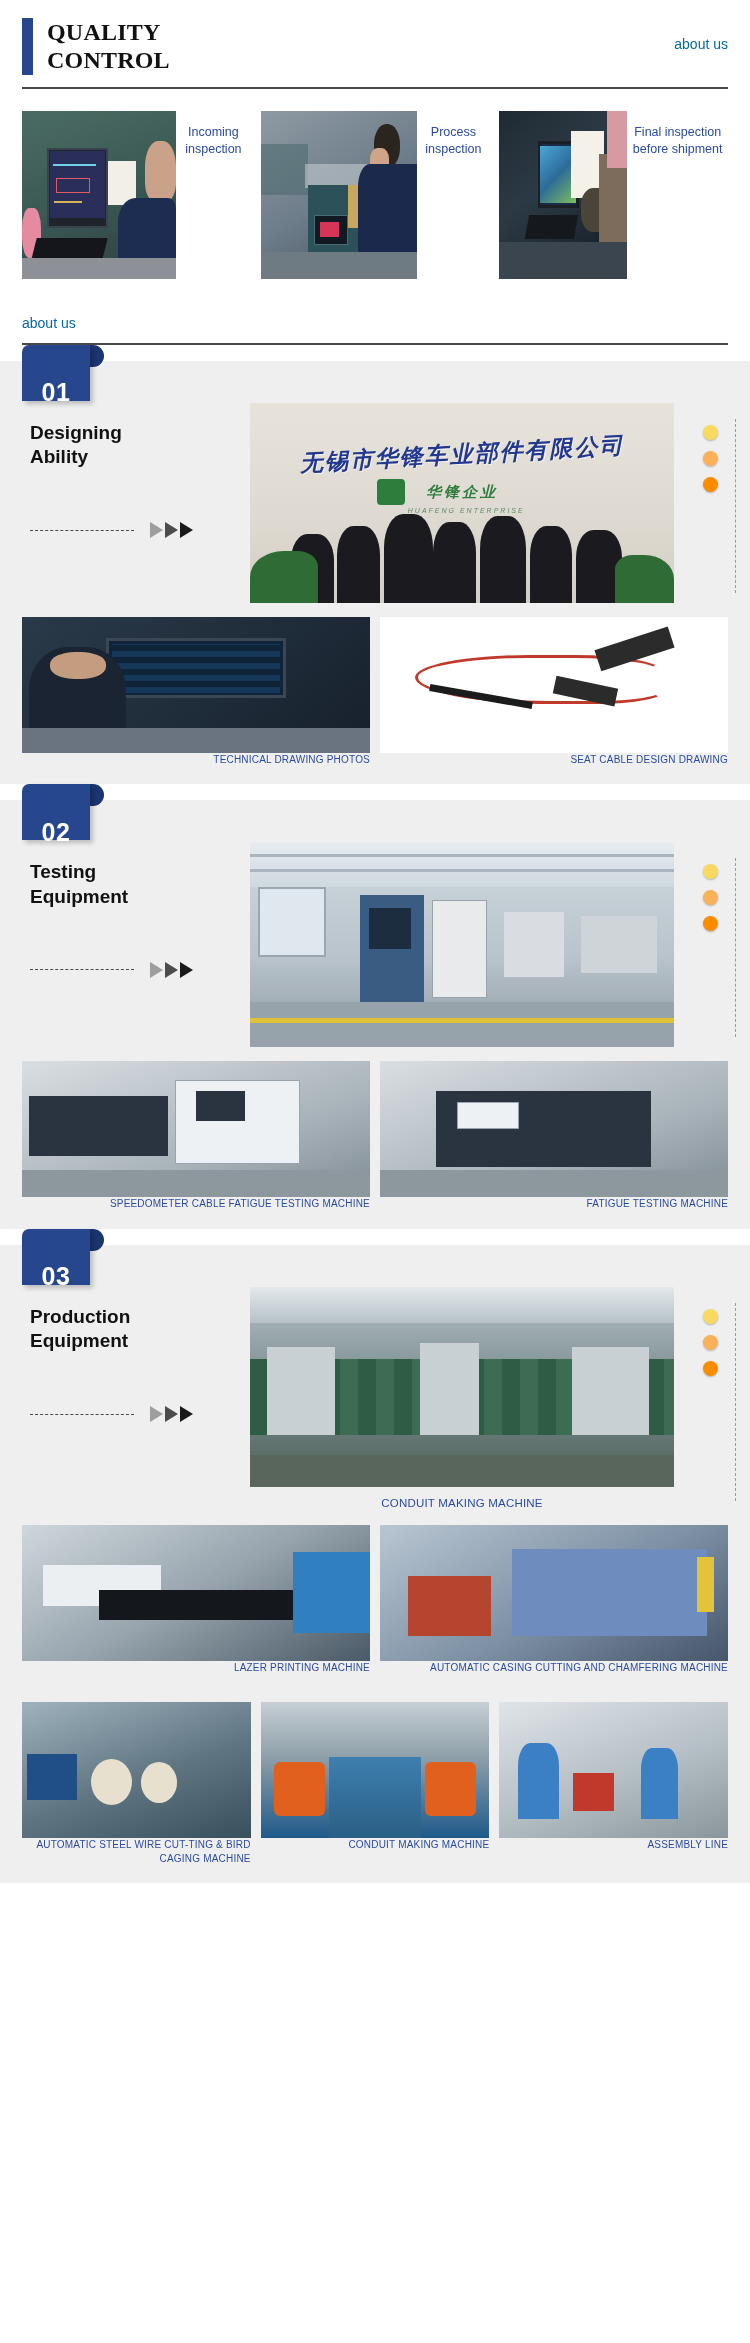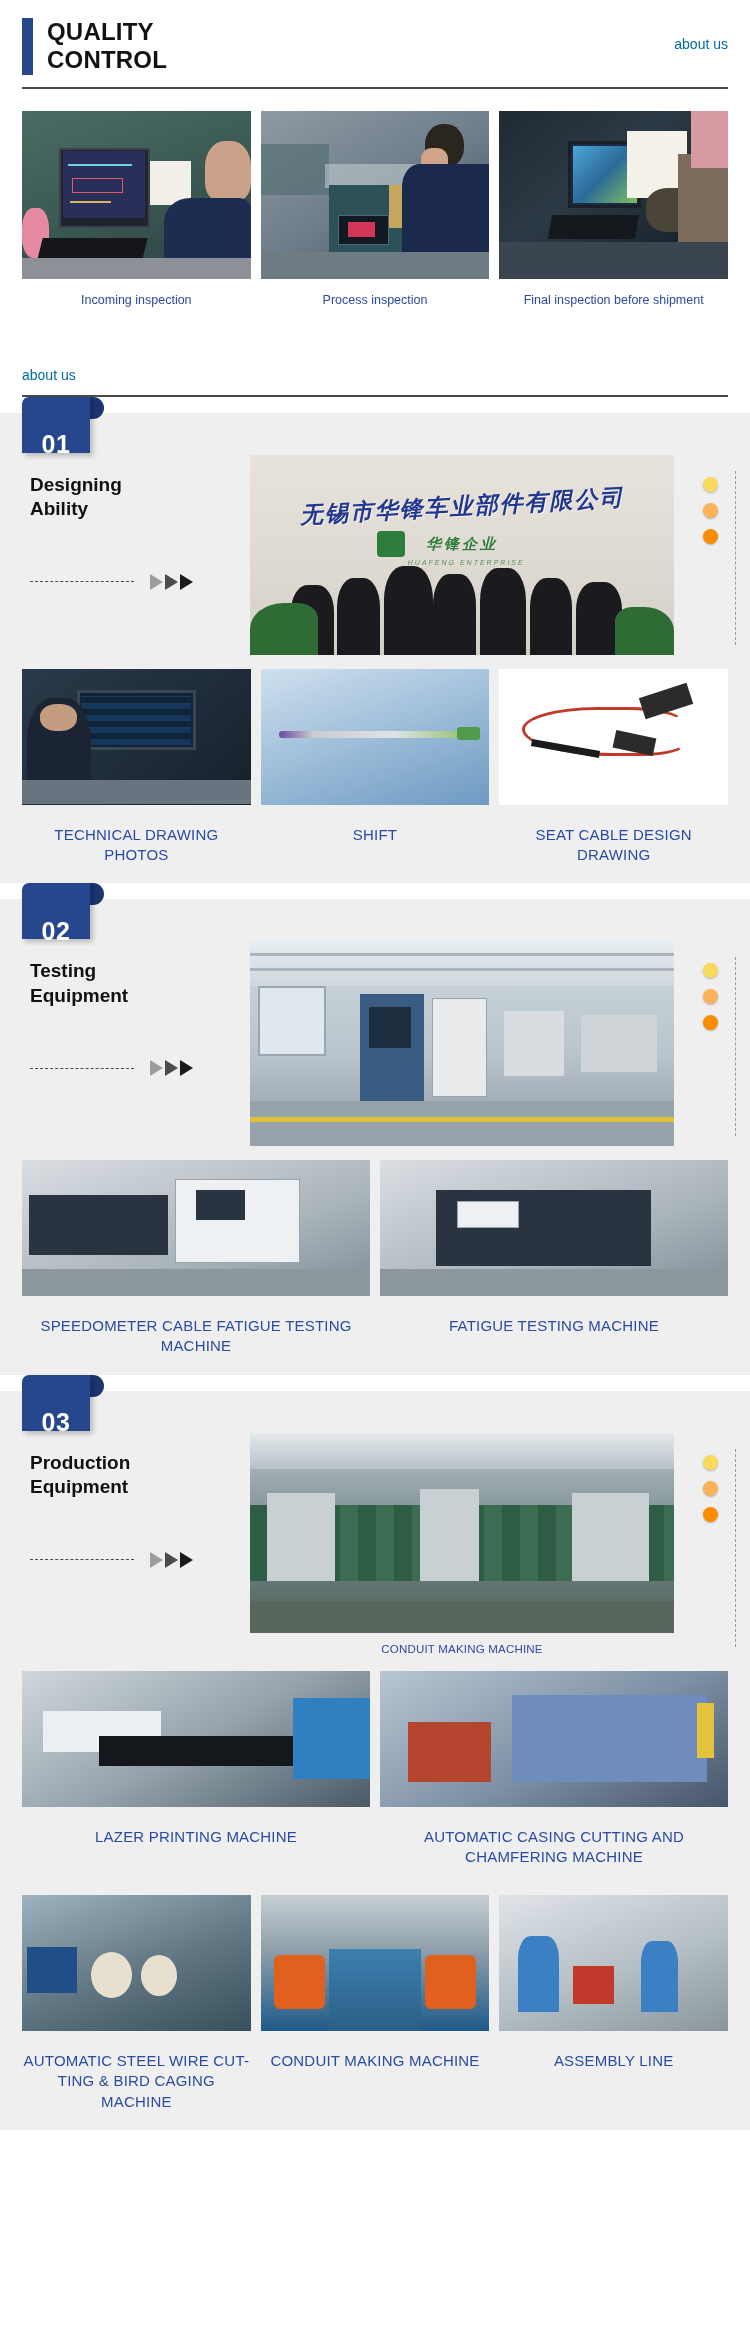--- a/index.html
+++ b/index.html
@@ -17,21 +17,21 @@
     padding: 18px 22px 0 22px;
     background: #fff;
   }
   .sec-head-inner {
     display: flex;
     align-items: flex-start;
     justify-content: space-between;
     padding-bottom: 12px;
     border-bottom: 2px solid #4a4a4a;
   }
-  .sec-title-wrap { display: flex; align-items: flex-end; }
+  .sec-title-wrap { display: flex; align-items: flex-end; font-family: Liberation Serif, serif; }
   .sec-bar {
     width: 11px;
     background: #26478d;
     margin-right: 14px;
     align-self: stretch;
     min-height: 56px;
   }
   .sec-title {
     font-size: 24px;
     font-weight: bold;
@@ -47,21 +47,21 @@
     white-space: nowrap;
   }
 
   
   .qc-row {
     display: flex;
     gap: 10px;
     padding: 22px 22px 0 22px;
     background: #fff;
   }
-  .qc-cell { flex: 1; display: flex; flex-direction: column; }
+  .qc-cell { flex: 1; display: flex; flex-direction: row; }
   .qc-img { width: 100%; height: 168px; position: relative; overflow: hidden; }
   .qc-cap {
     margin-top: 13px;
     margin-bottom: 22px;
     text-align: center;
     font-size: 12.5px;
     color: #2b4ba0;
     line-height: 1.35;
   }
 
@@ -128,22 +128,22 @@
 
   .vdash {
     position: absolute; right: 14px; top: 16px; bottom: 10px;
     border-left: 1px dashed #9a9a9a;
   }
 
   .thumb-row { display: flex; gap: 10px; padding: 14px 22px 0 22px; }
   .thumb-cell { flex: 1; }
   .thumb-img { width: 100%; height: 136px; position: relative; overflow: hidden; }
   .thumb-cap {
-    margin-top: 20px; padding-bottom: 14px;
-    text-align: center; font-size: 15px; color: #2b4ba0;
+    margin-top: 0; padding-bottom: 14px;
+    text-align: right; font-size: 10px; color: #2b4ba0;
     line-height: 1.35; letter-spacing: .2px;
   }
   .hero-cap {
     text-align: center; font-size: 11.5px; color: #2b4ba0;
     padding: 10px 0 2px 0; letter-spacing: .2px;
   }
 
   
   .ph { width: 100%; height: 100%; position: relative; background: #5a6672; }
   .ph i { position: absolute; display: block; }
@@ -409,29 +409,20 @@
               <i class="gr"></i>
               <i class="per"></i>
               <i class="face"></i>
               <i class="dsk"></i>
             </div>
         </div>
         <div class="thumb-cap">TECHNICAL DRAWING PHOTOS</div>
       </div>
       <div class="thumb-cell">
         <div class="thumb-img">
-          <div class="ph t-shift">
-              <i class="rod"></i>
-              <i class="tip"></i>
-            </div>
-        </div>
-        <div class="thumb-cap">SHIFT</div>
-      </div>
-      <div class="thumb-cell">
-        <div class="thumb-img">
           <div class="ph t-seat">
               <i class="wire"></i>
               <i class="b1"></i>
               <i class="b2"></i>
               <i class="blk"></i>
             </div>
         </div>
         <div class="thumb-cap">SEAT CABLE DESIGN DRAWING</div>
       </div>
     </div>

